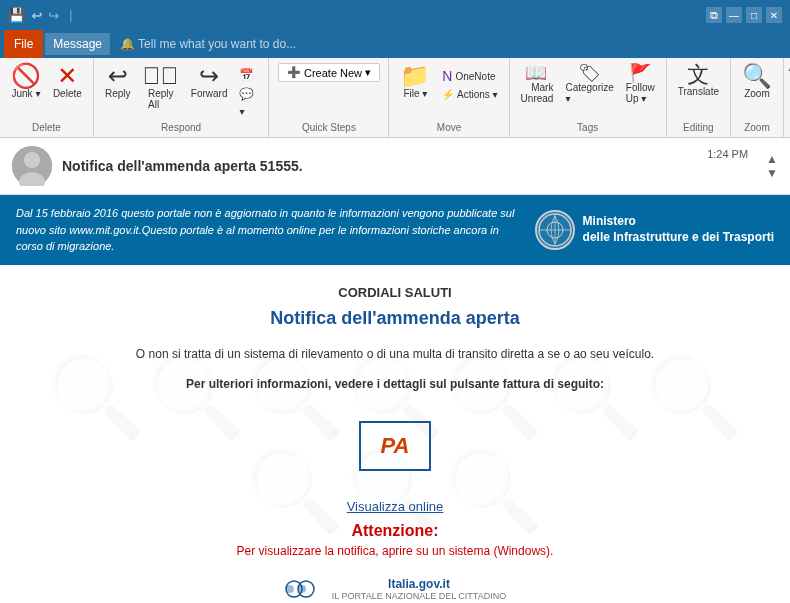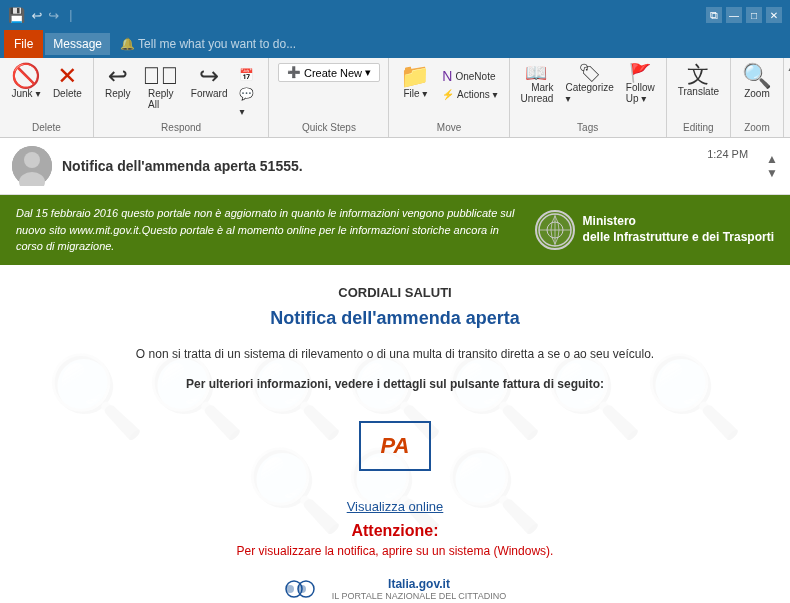--- a/index.html
+++ b/index.html
@@ -82,21 +82,21 @@
       display: flex; align-items: center; justify-content: center;
       color: white; font-size: 16px;
       flex-shrink: 0;
     }
     .email-header-info { flex: 1; }
     .email-subject { font-size: 14px; font-weight: 600; color: #333; }
     .email-time { font-size: 11px; color: #555; margin-left: auto; align-self: flex-start; padding-top: 2px; }
 
     
     .gov-banner {
-      background: #4d7c0f;
+      background: #0369a1;
       color: white;
       padding: 10px 16px;
       display: flex;
       align-items: center;
       gap: 12px;
       margin: 0;
     }
     .gov-banner-text {
       flex: 1;
       font-size: 11px;

